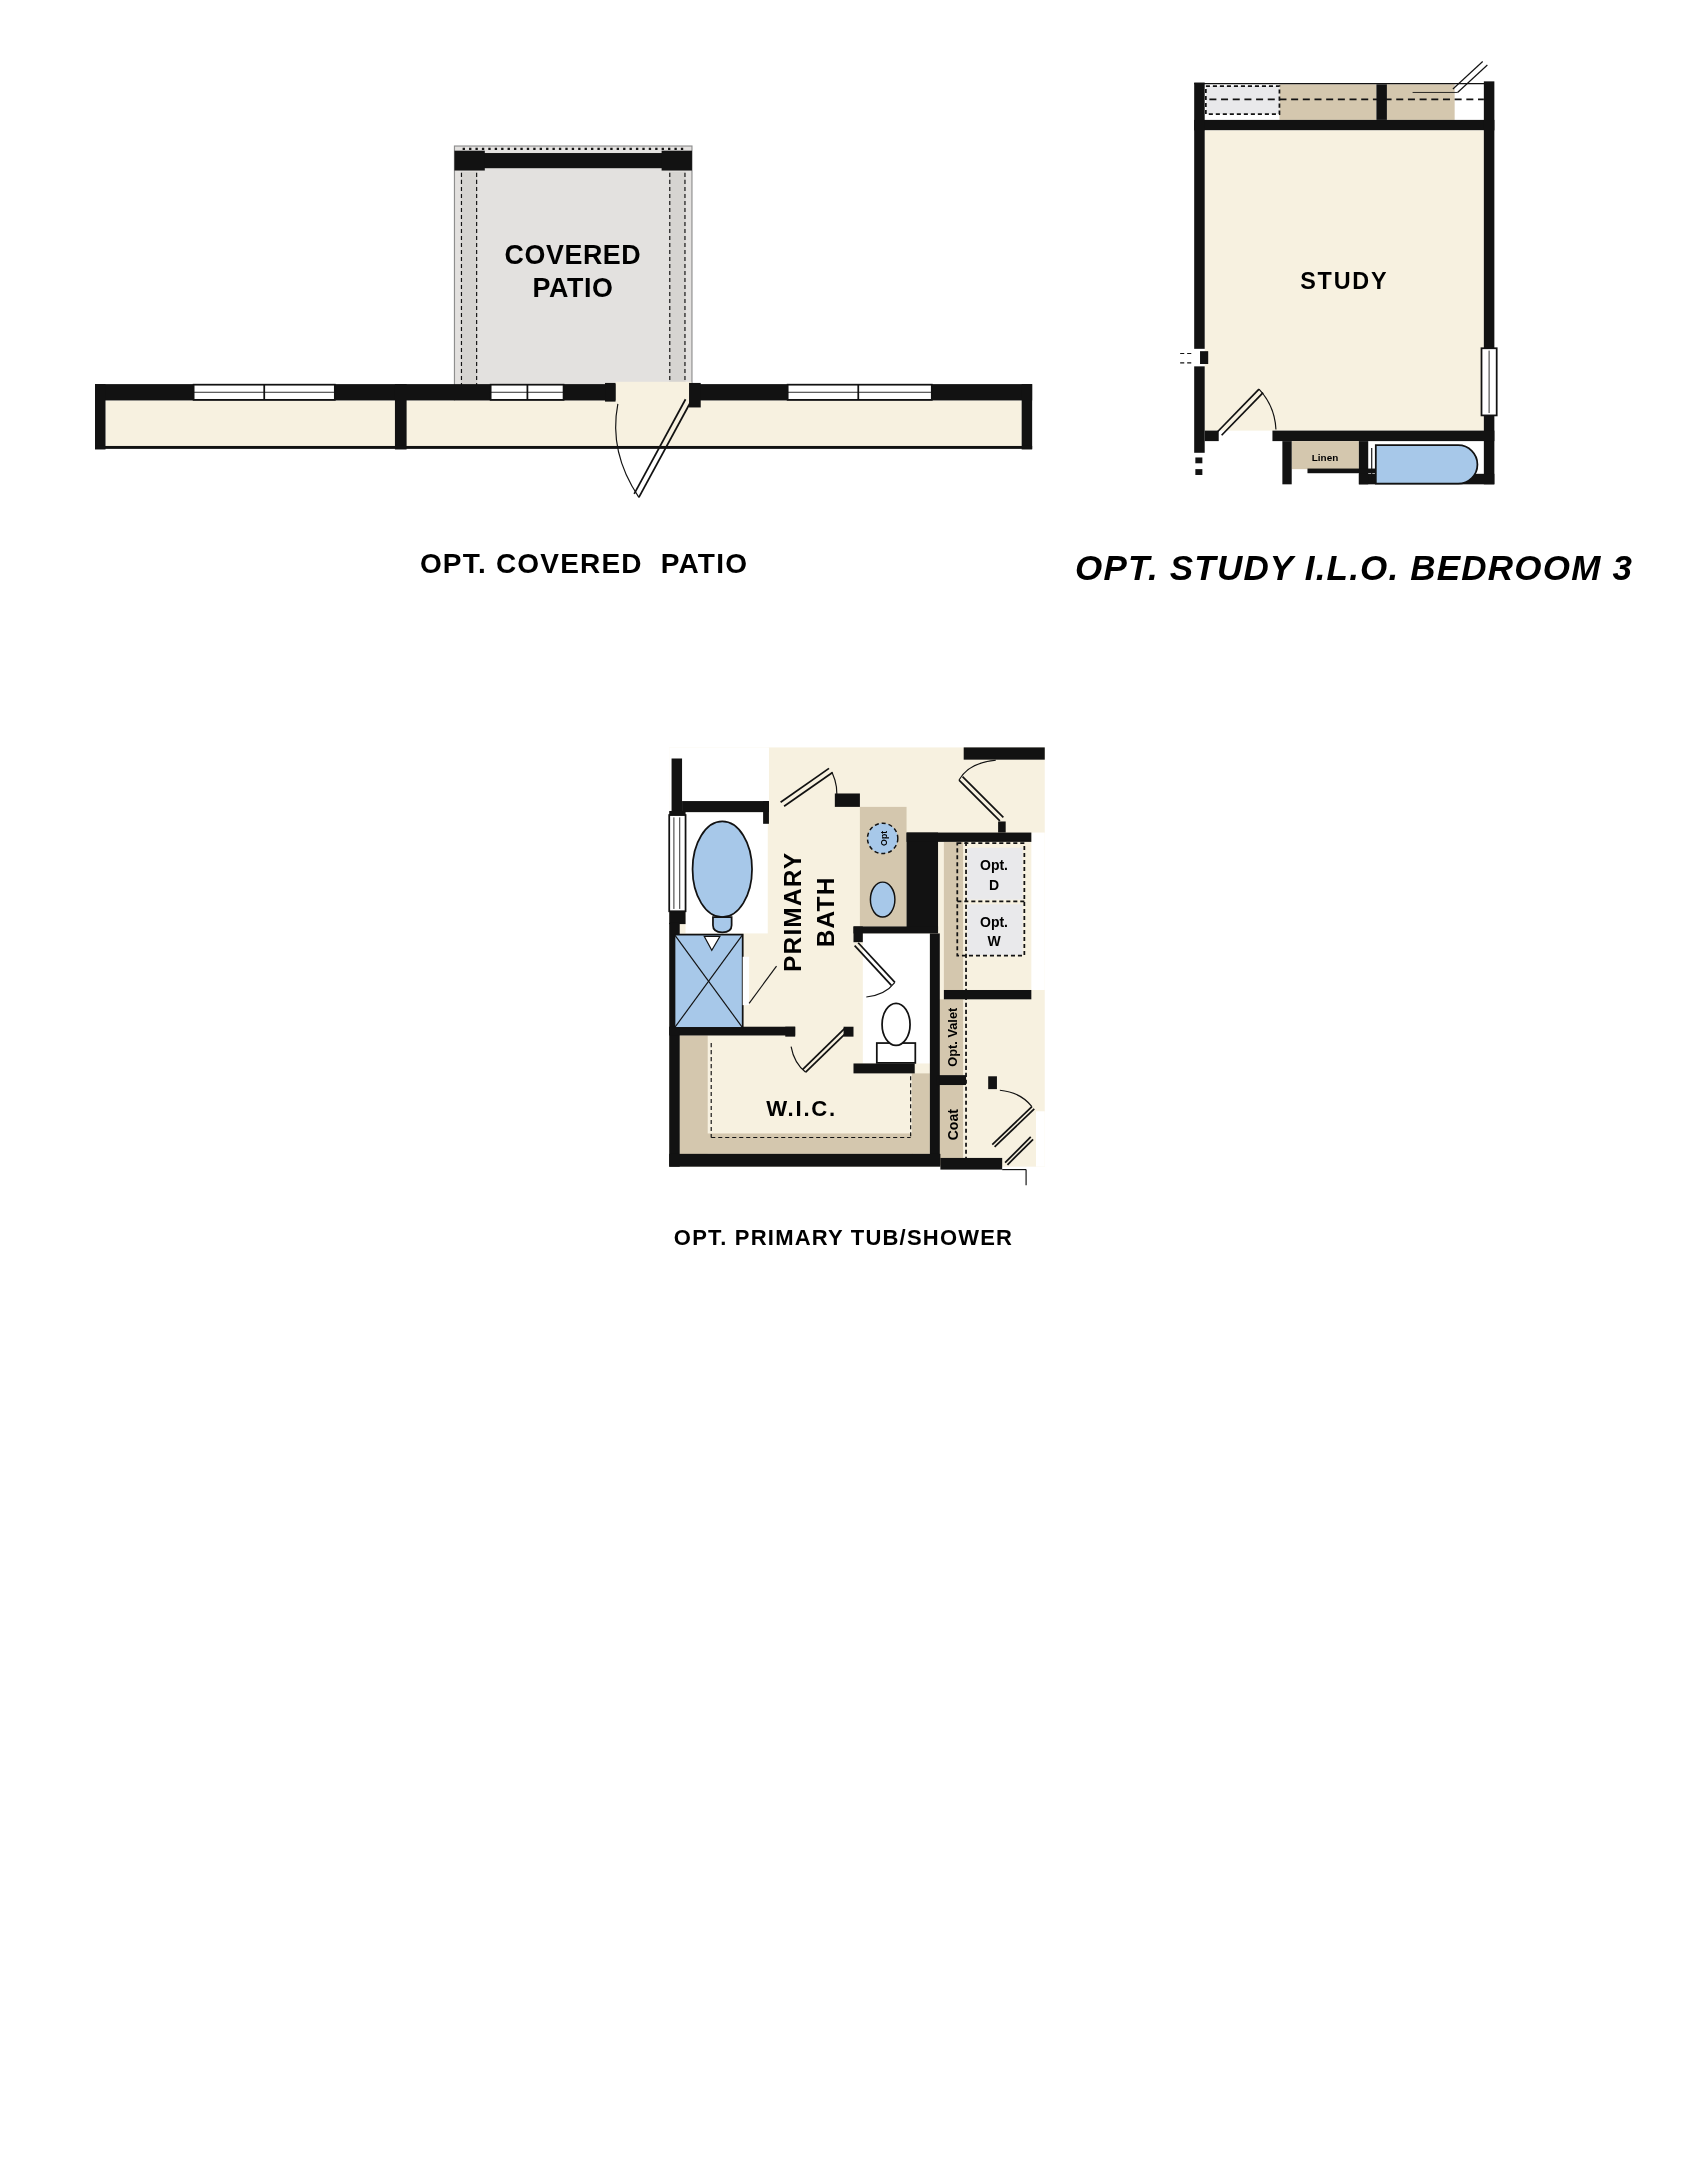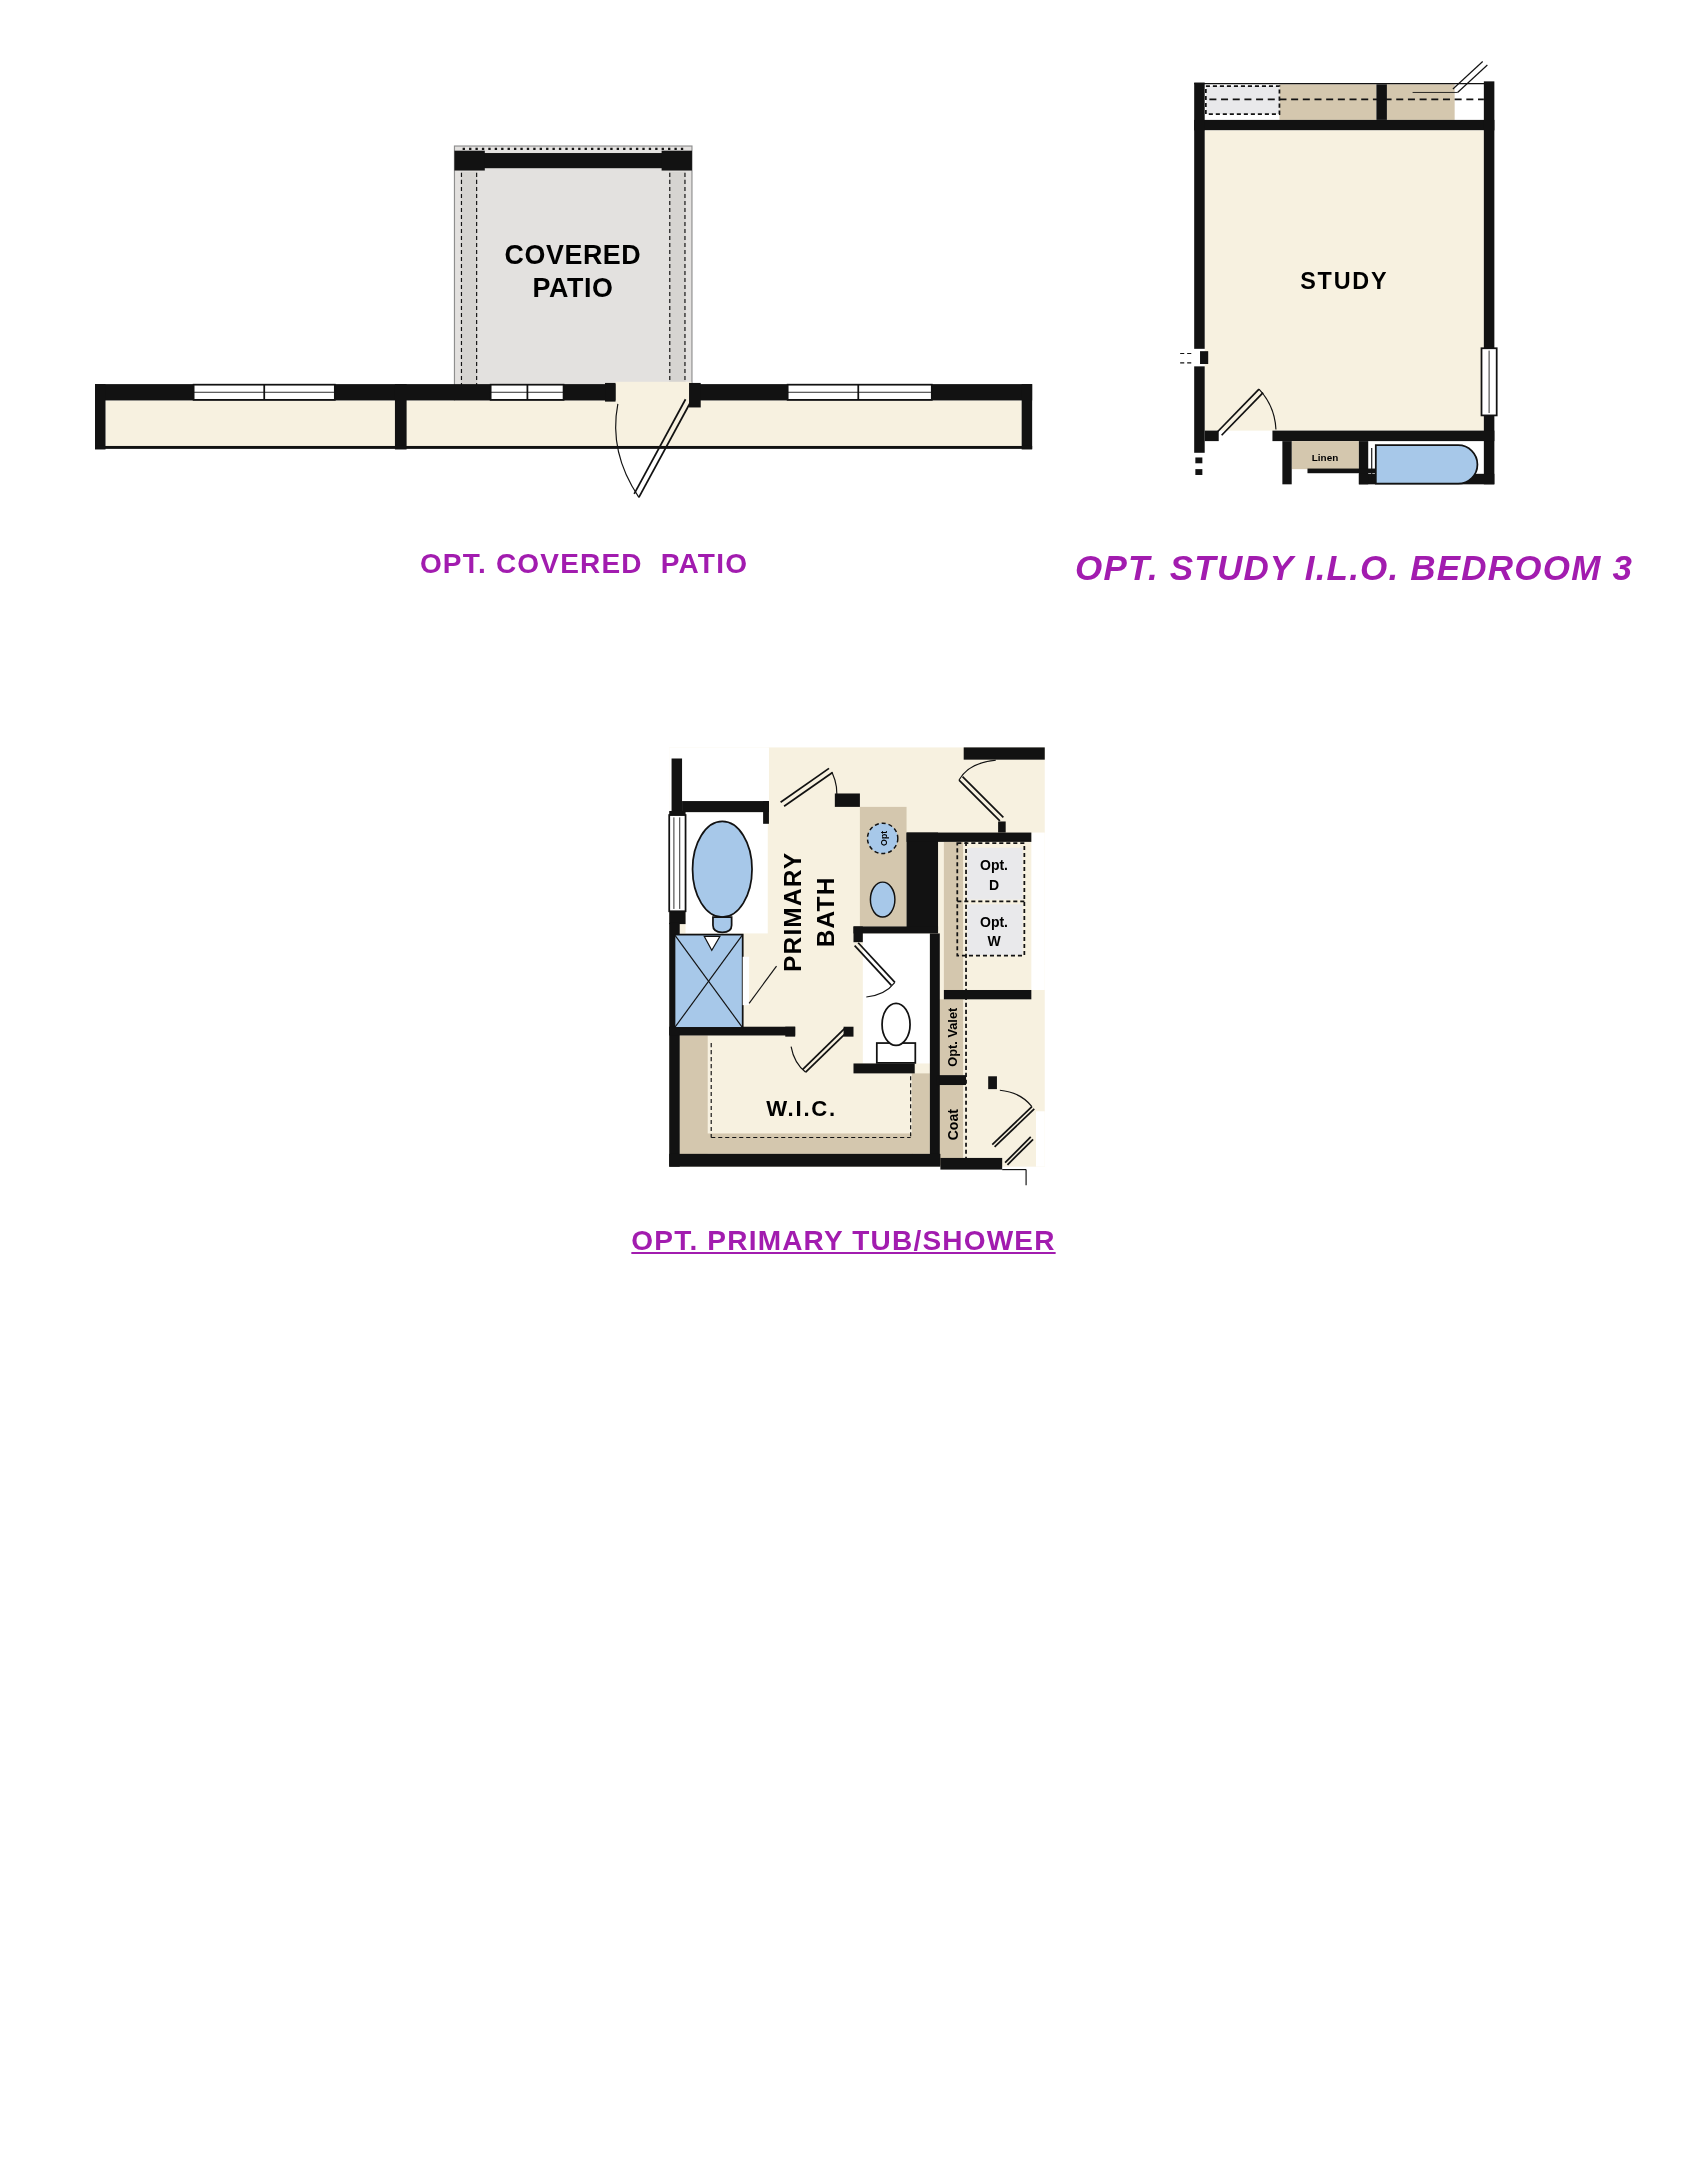--- a/index.html
+++ b/index.html
@@ -27,21 +27,21 @@
   
   text{font-family:"Liberation Sans",sans-serif;font-weight:bold;fill:#000;}
   .t46{font-size:46px;letter-spacing:1px;}
   .t42{font-size:42px;letter-spacing:2px;}
   .t40{font-size:40px;letter-spacing:3px;}
   .t38{font-size:38px;letter-spacing:3px;}
   .t24{font-size:24px;}
   .t22{font-size:22px;}
   .t17{font-size:17px;}
   .t15{font-size:15px;}
-  .caption{position:absolute;text-align:center;font-weight:bold;color:#a21caf;white-space:pre;letter-spacing:1.2px;}
+  .caption{position:absolute;text-align:center;font-weight:bold;color:#000000;white-space:pre;letter-spacing:1.2px;}
 </style>
 </head>
 <body style="background: rgb(255, 255, 255);">
 
 <div id="sheet">
 
   <svg style="left:88px;top:140px;" width="957" height="333" viewBox="150 240 1640 570">
 
     <g>
       <rect x="778" y="250" width="407" height="440" class="pgray"></rect>
@@ -291,16 +291,16 @@
 
     <text x="1372" y="1563" text-anchor="middle" class="t42" transform="rotate(-90 1372 1563)">PRIMARY</text>
     <text x="1428" y="1563" text-anchor="middle" class="t42" transform="rotate(-90 1428 1563)">BATH</text>
     <text x="1373" y="1913" text-anchor="middle" class="t38">W.I.C.</text>
     <text x="1640" y="1778" text-anchor="middle" class="t22" transform="rotate(-90 1640 1778)">Opt. Valet</text>
     <text x="1641" y="1928" text-anchor="middle" class="t24" transform="rotate(-90 1641 1928)">Coat</text>
   </svg>
 
   <div class="caption" style="left:111px;top:548px;width:946px;font-size:28px;">OPT. COVERED  PATIO</div>
   <div class="caption" style="left:1075px;top:548px;width:496px;font-size:35px;font-style:italic;">OPT. STUDY I.L.O. BEDROOM 3</div>
-  <div class="caption" style="left:610px;top:1225px;width:467px;font-size:28px;text-decoration:underline;">OPT. PRIMARY TUB/SHOWER</div>
+  <div class="caption" style="left:610px;top:1225px;width:467px;font-size:22px;">OPT. PRIMARY TUB/SHOWER</div>
 
 </div>
 
 
 </body></html>

